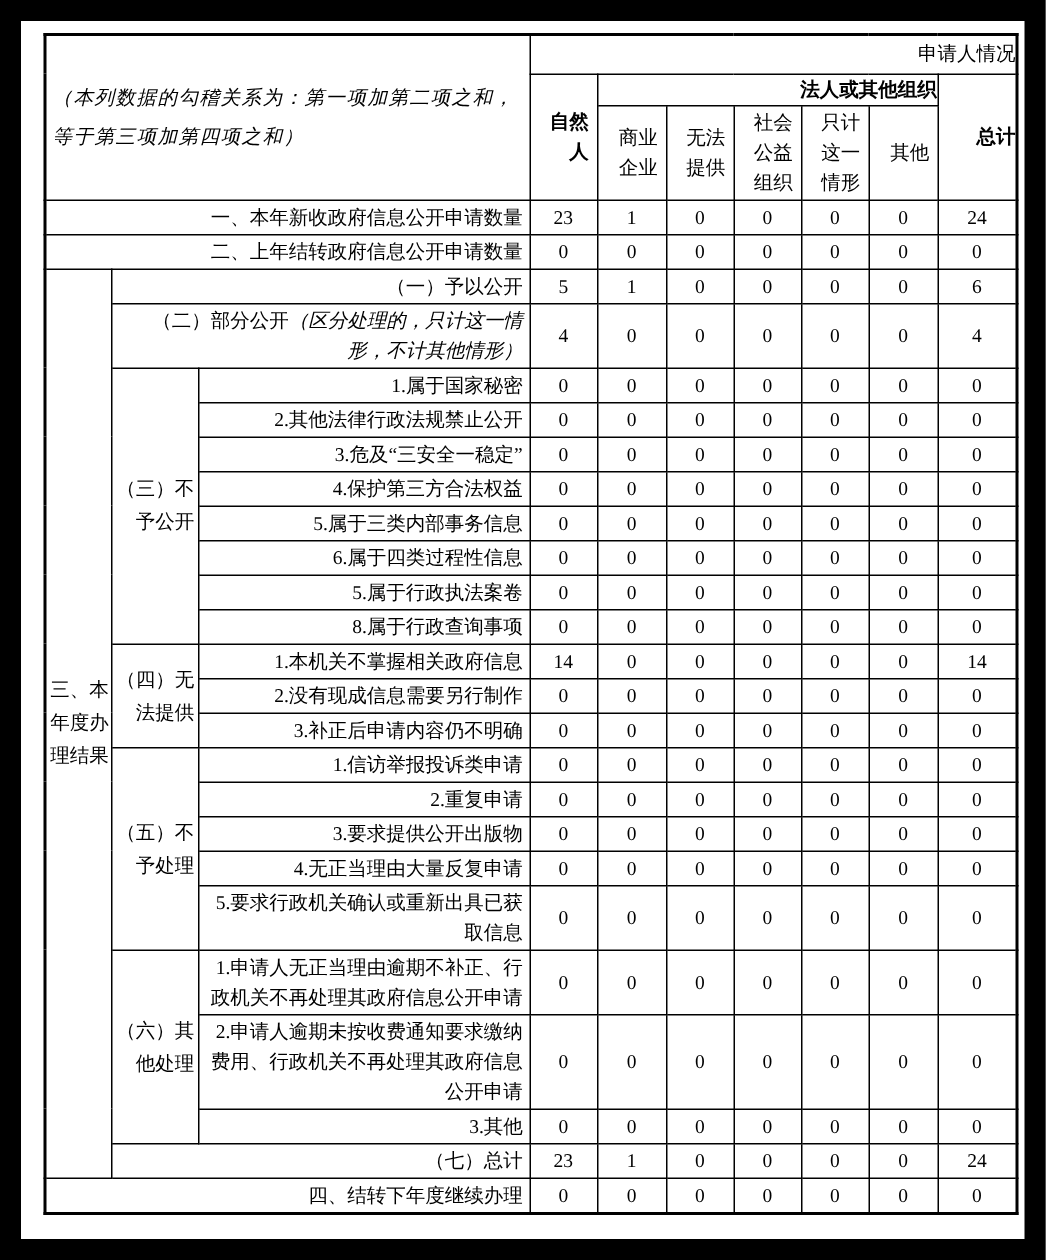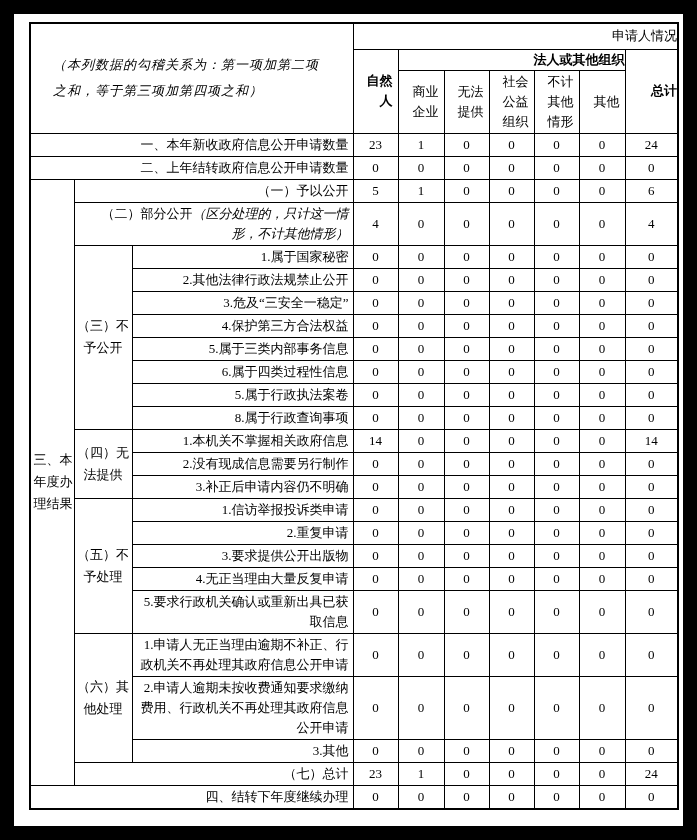--- a/index.html
+++ b/index.html
@@ -22,25 +22,25 @@
   td {
     border: 1px solid #000;
     color: #000;
     font-size: 13px;
     line-height: 20px;
     vertical-align: middle;
     overflow: hidden;
     word-break: break-all;
   }
   .hc { text-align: right; }
-  .note-cell { vertical-align: middle; padding: 2px 22px; }
+  .note-cell { vertical-align: middle; padding: 2px 4px; }
   .note-text { font-style: italic; line-height: 26px; letter-spacing: 1px; }
   .kai { font-style: italic; }
   .lv1 { padding: 1px 1px; text-align: right; line-height: 22px; }
-  .cat { padding: 1px 2px; text-align: center; line-height: 22px; }
+  .cat { padding: 1px 2px; text-align: right; line-height: 22px; }
   .lbl { padding: 1px 4px; text-align: right; }
   .num { text-align: center; height: 21px; }
   .sub { padding: 0 5px; }
   tr.hr1 td { height: 26px; }
   tr.hr2 td { height: 19px; font-weight: bold; }
   tr.hr3 td { height: 63px; }
 </style>
 </head>
 <body>
 
@@ -67,21 +67,21 @@
       </tr>
       <tr class="hr2">
         <td class="hc sub" rowspan="2">自然人</td>
         <td class="hc" colspan="5">法人或其他组织</td>
         <td class="hc" rowspan="2">总计</td>
       </tr>
       <tr class="hr3">
         <td class="hc sub">商业企业</td>
         <td class="hc sub">无法提供</td>
         <td class="hc sub">社会公益组织</td>
-        <td class="hc sub">不计其他情形</td>
+        <td class="hc sub">只计这一情形</td>
         <td class="hc sub">其他</td>
       </tr>
     </thead>
     <tbody>
         <tr>
           <td class="lbl" colspan="3"><span>一、本年新收政府信息公开申请数量</span></td>
           <td class="num">23</td>
           <td class="num">1</td>
           <td class="num">0</td>
           <td class="num">0</td>

